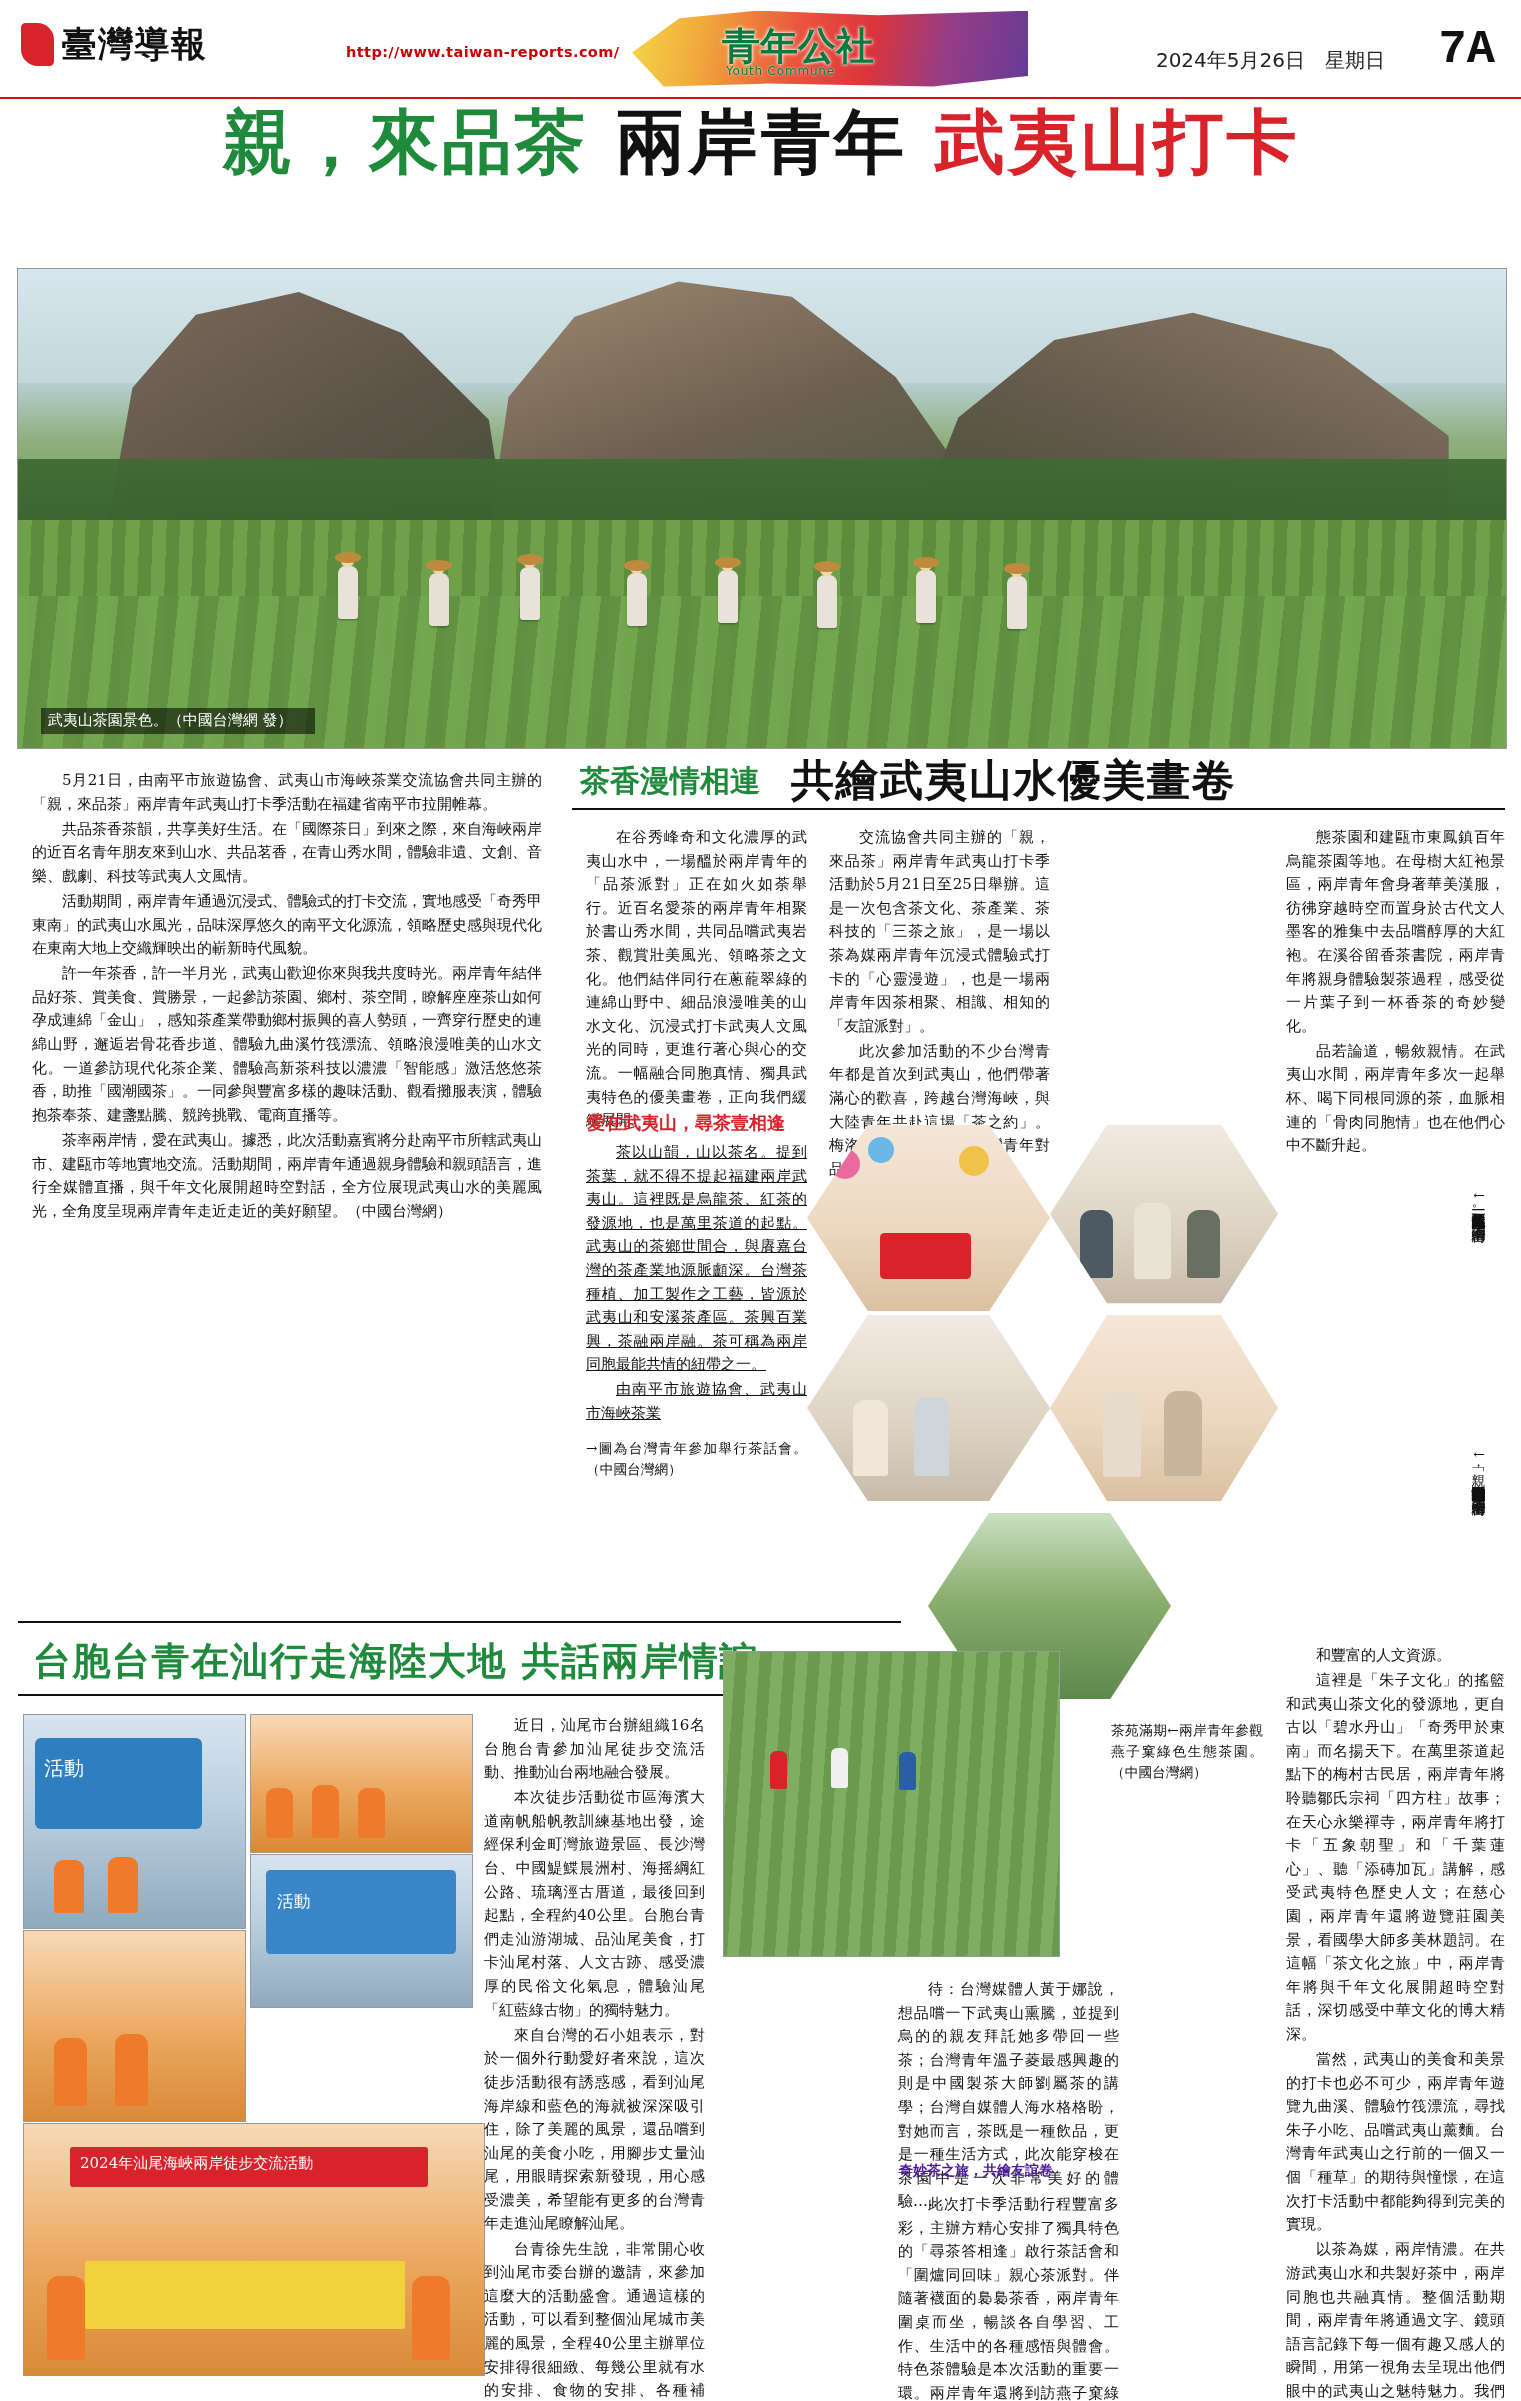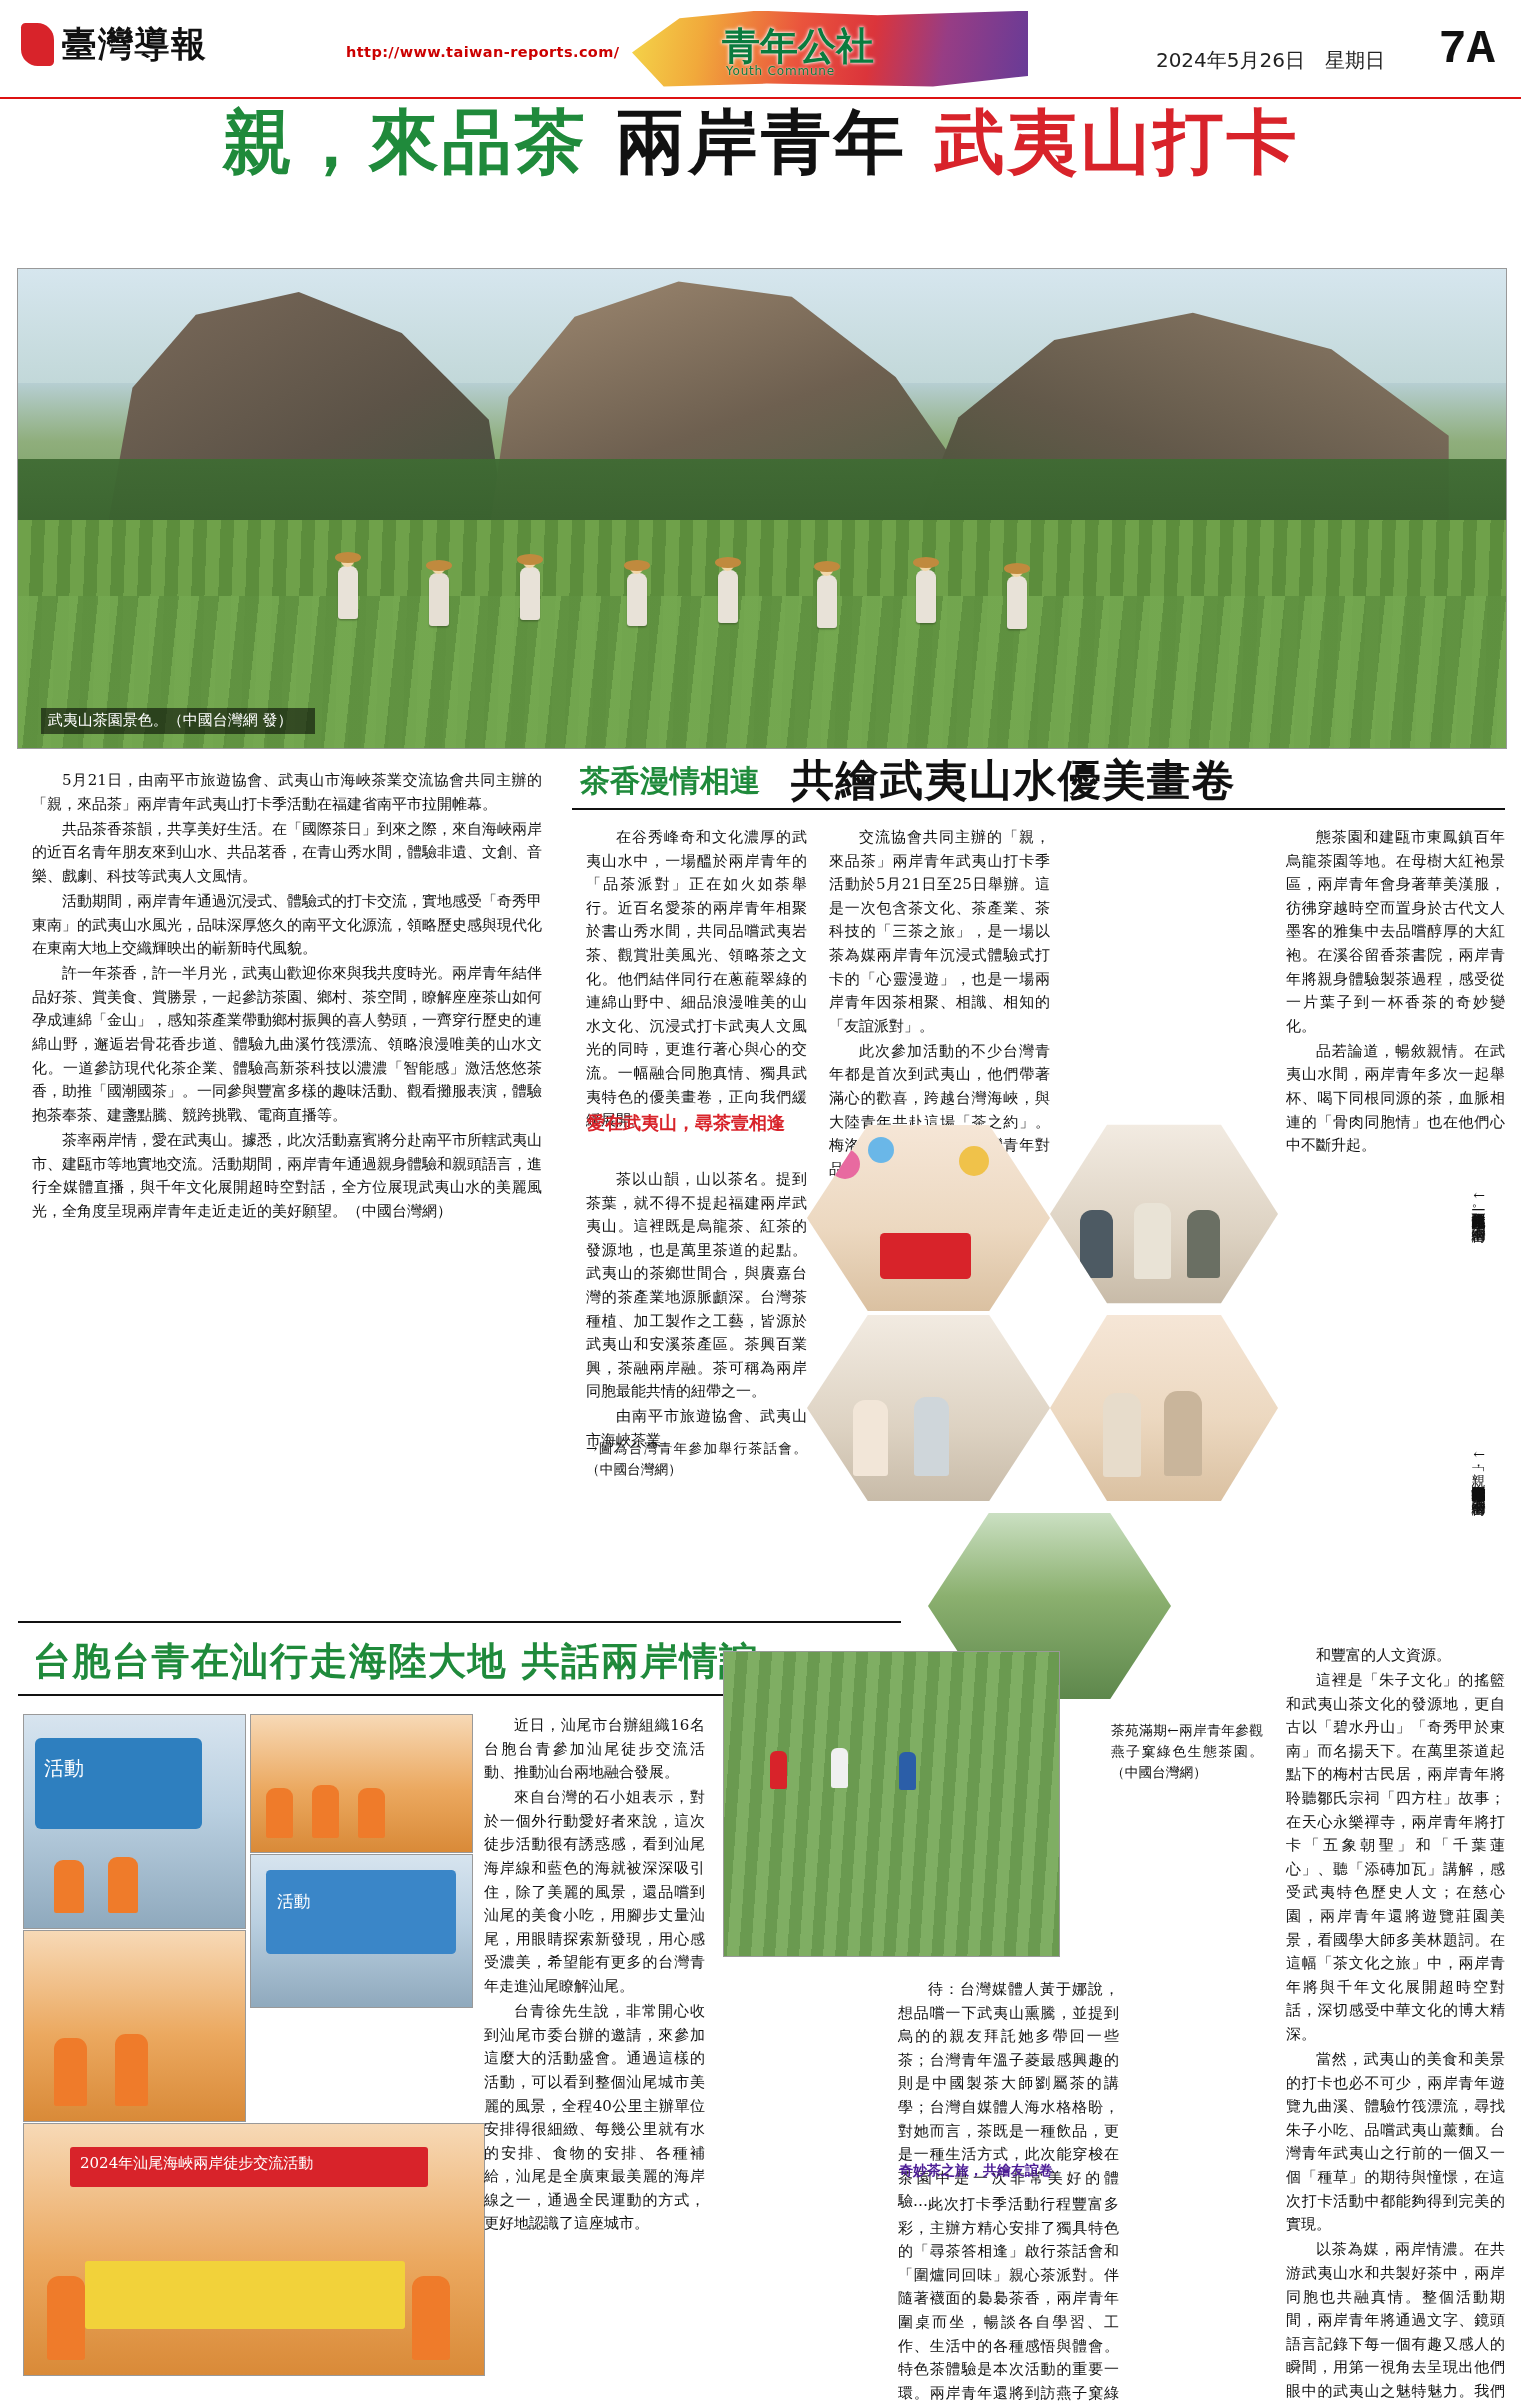--- a/index.html
+++ b/index.html
@@ -132,21 +132,21 @@
 
 
   <div class="sec-title" style="left:580px;top:761px;font-size:30px;color:#1f8a3b;">茶香漫情相連</div>
   <div class="sec-title" style="left:791px;top:752px;font-size:43px;color:#111;letter-spacing:1.5px;">共繪武夷山水優美畫卷</div>
   <div class="hr" style="left:572px;top:808px;width:933px;height:2.3px;"></div>
 
   <div class="col" style="left:586px;top:826px;width:221px;">
     <p>在谷秀峰奇和文化濃厚的武夷山水中，一場醞於兩岸青年的「品茶派對」正在如火如荼舉行。近百名愛茶的兩岸青年相聚於書山秀水間，共同品嚐武夷岩茶、觀賞壯美風光、領略茶之文化。他們結伴同行在蔥蘢翠綠的連綿山野中、細品浪漫唯美的山水文化、沉浸式打卡武夷人文風光的同時，更進行著心與心的交流。一幅融合同胞真情、獨具武夷特色的優美畫卷，正向我們緩緩展開。</p>
   </div>
   <div class="sec-title" style="left:587px;top:1111px;font-size:18px;color:#d8232a;">愛在武夷山，尋茶壹相逢</div>
-  <div class="col" style="left:586px;top:1168px;width:221px;">
+  <div class="col" style="left:586px;top:1141px;width:221px;text-decoration:underline;">
     <p>茶以山韻，山以茶名。提到茶葉，就不得不提起福建兩岸武夷山。這裡既是烏龍茶、紅茶的發源地，也是萬里茶道的起點。武夷山的茶鄉世間合，與賡嘉台灣的茶產業地源脈顱深。台灣茶種植、加工製作之工藝，皆源於武夷山和安溪茶產區。茶興百業興，茶融兩岸融。茶可稱為兩岸同胞最能共情的紐帶之一。</p>
     <p>由南平市旅遊協會、武夷山市海峽茶業</p>
   </div>
   <div class="col" style="left:586px;top:1438px;width:221px;font-size:13.7px;line-height:21px;">
     <p style="text-indent:0">→圖為台灣青年參加舉行茶話會。（中國台灣網）</p>
   </div>
 
   <div class="col" style="left:829px;top:826px;width:221px;">
     <p>交流協會共同主辦的「親，來品茶」兩岸青年武夷山打卡季活動於5月21日至25日舉辦。這是一次包含茶文化、茶產業、茶科技的「三茶之旅」，是一場以茶為媒兩岸青年沉浸式體驗式打卡的「心靈漫遊」，也是一場兩岸青年因茶相聚、相識、相知的「友誼派對」。</p>
     <p>此次參加活動的不少台灣青年都是首次到武夷山，他們帶著滿心的歡喜，跨越台灣海峽，與大陸青年共赴這場「茶之約」。梅洛琳、泠絲絲兩位台灣青年對品嚐武夷山的大紅袍</p>
@@ -218,20 +218,21 @@
   <div class="photo ph-orange" style="left:23px;top:2123px;width:447px;height:251px;padding-left:13px;">
     <div style="position:absolute;left:46px;top:23px;width:358px;height:40px;background:#d8232a;border-radius:3px;"></div>
     <div style="position:absolute;left:56px;top:30px;font-size:15px;color:#fff;font-family:'DejaVu Serif',serif;">2024年汕尾海峽兩岸徒步交流活動</div>
     <div style="position:absolute;left:61px;top:137px;width:320px;height:68px;background:#f2d23a;border-radius:3px;"></div>
     <div style="position:absolute;left:23px;top:152px;width:38px;height:84px;background:#ef7b2a;border-radius:12px 12px 3px 3px;"></div>
     <div style="position:absolute;left:388px;top:152px;width:38px;height:84px;background:#ef7b2a;border-radius:12px 12px 3px 3px;"></div>
   </div>
 
   <div class="col" style="left:484px;top:1714px;width:221px;">
     <p>近日，汕尾市台辦組織16名台胞台青參加汕尾徒步交流活動、推動汕台兩地融合發展。</p>
+    <p>本次徒步活動從市區海濱大道南帆船帆教訓練基地出發，途經保利金町灣旅遊景區、長沙灣台、中國鯷鰈晨洲村、海摇綱紅公路、琉璃涇古厝道，最後回到起點，全程約40公里。台胞台青們走汕游湖城、品汕尾美食，打卡汕尾村落、人文古跡、感受濃厚的民俗文化氣息，體驗汕尾「紅藍綠古物」的獨特魅力。</p>
     <p>來自台灣的石小姐表示，對於一個外行動愛好者來說，這次徒步活動很有誘惑感，看到汕尾海岸線和藍色的海就被深深吸引住，除了美麗的風景，還品嚐到汕尾的美食小吃，用腳步丈量汕尾，用眼睛探索新發現，用心感受濃美，希望能有更多的台灣青年走進汕尾瞭解汕尾。</p>
     <p>台青徐先生說，非常開心收到汕尾市委台辦的邀請，來參加這麼大的活動盛會。通過這樣的活動，可以看到整個汕尾城市美麗的風景，全程40公里主辦單位安排得很細緻、每幾公里就有水的安排、食物的安排、各種補給，汕尾是全廣東最美麗的海岸線之一，通過全民運動的方式，更好地認識了這座城市。</p>
 
   </div>
 
   <div class="photo ph-tea" style="left:723px;top:1651px;width:335px;height:304px;">
     <div style="position:absolute;left:0;top:0;width:100%;height:100%;background:repeating-linear-gradient(94deg,#7fae63 0px,#7fae63 12px,#6a9a50 12px,#6a9a50 24px);"></div>
     <div style="position:absolute;left:46px;top:99px;width:16.7px;height:38px;background:#d8232a;border-radius:6px 6px 2.3px 2.3px;"></div>
     <div style="position:absolute;left:107px;top:96px;width:16.7px;height:40px;background:#f0f0f0;border-radius:6px 6px 2.3px 2.3px;"></div>
     <div style="position:absolute;left:175px;top:100px;width:16.7px;height:38px;background:#2b5ea8;border-radius:6px 6px 2.3px 2.3px;"></div>

